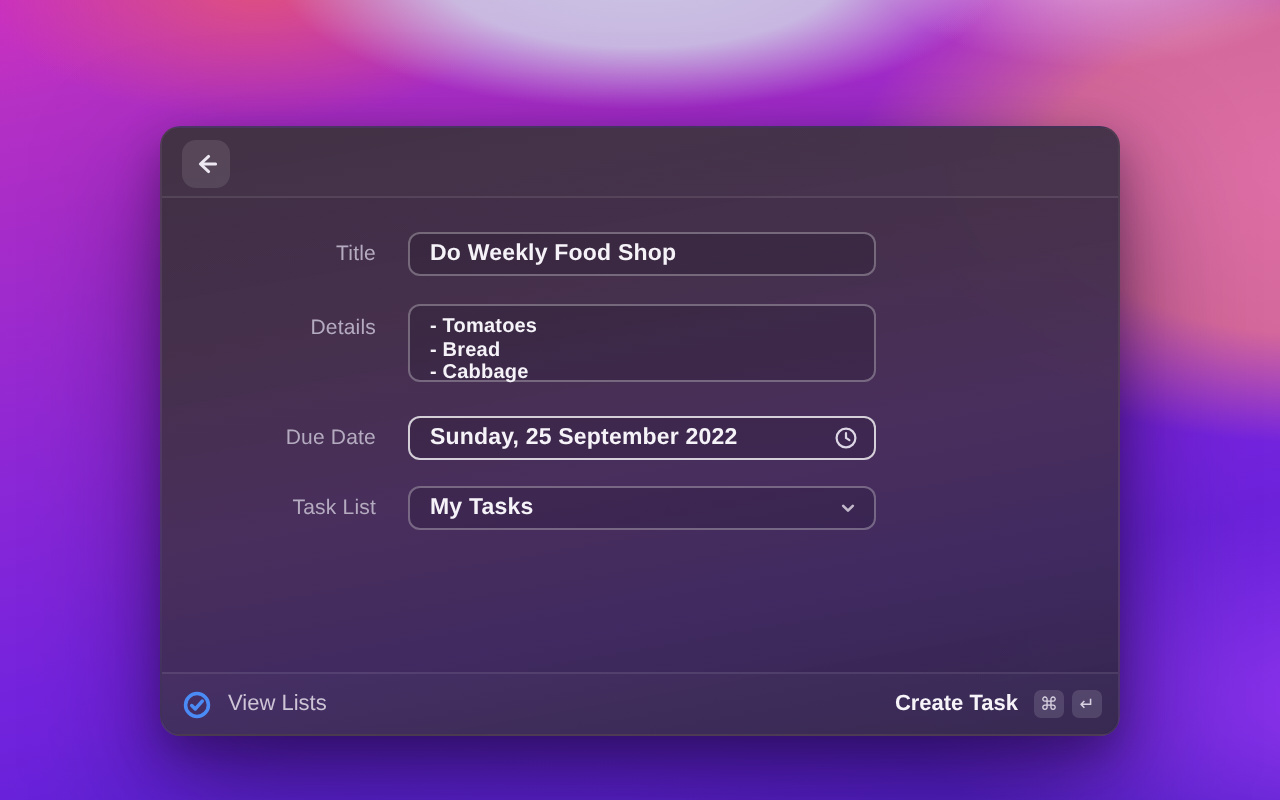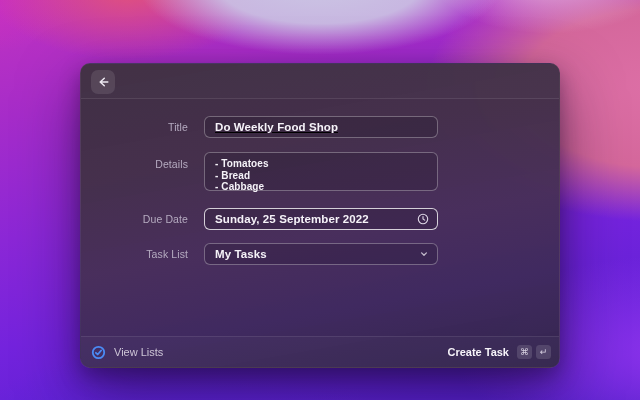--- a/index.html
+++ b/index.html
@@ -55,21 +55,21 @@
   .field {
     position:relative; width:234px; display:flex; align-items:center;
     background:rgba(18,10,26,0.18);
     border:1px solid rgba(255,255,255,0.30); border-radius:6px;
     padding:0 10px; cursor:text;
   }
   .field .value {
     font-size:11.5px; font-weight:600; color:#f5f2f8; letter-spacing:0.1px;
     white-space:nowrap; overflow:hidden;
   }
-  .row-title   { top:52px; }  .row-title .field   { height:22px;text-decoration:underline; }
+  .row-title   { top:52px; }  .row-title .field   { height:22px; }
   .row-details { top:88px; }  .row-details .field { height:39px; padding-top:5px; align-items:flex-start; }
   .row-details .value { white-space:pre-line; line-height:11.5px; font-size:10px; }
   .row-due     { top:144px; } .row-due .field     { height:22px; border-color:rgba(255,255,255,0.78); cursor:pointer; }
   .row-list    { top:179px; } .row-list .field    { height:22px; cursor:pointer; }
   .field-icon-right { position:absolute; right:8px; top:50%; transform:translateY(-50%); display:flex; }
 
   
   .footer {
     position:absolute; left:0; right:0; bottom:0; height:31px;
     border-top:1px solid rgba(255,255,255,0.09);

